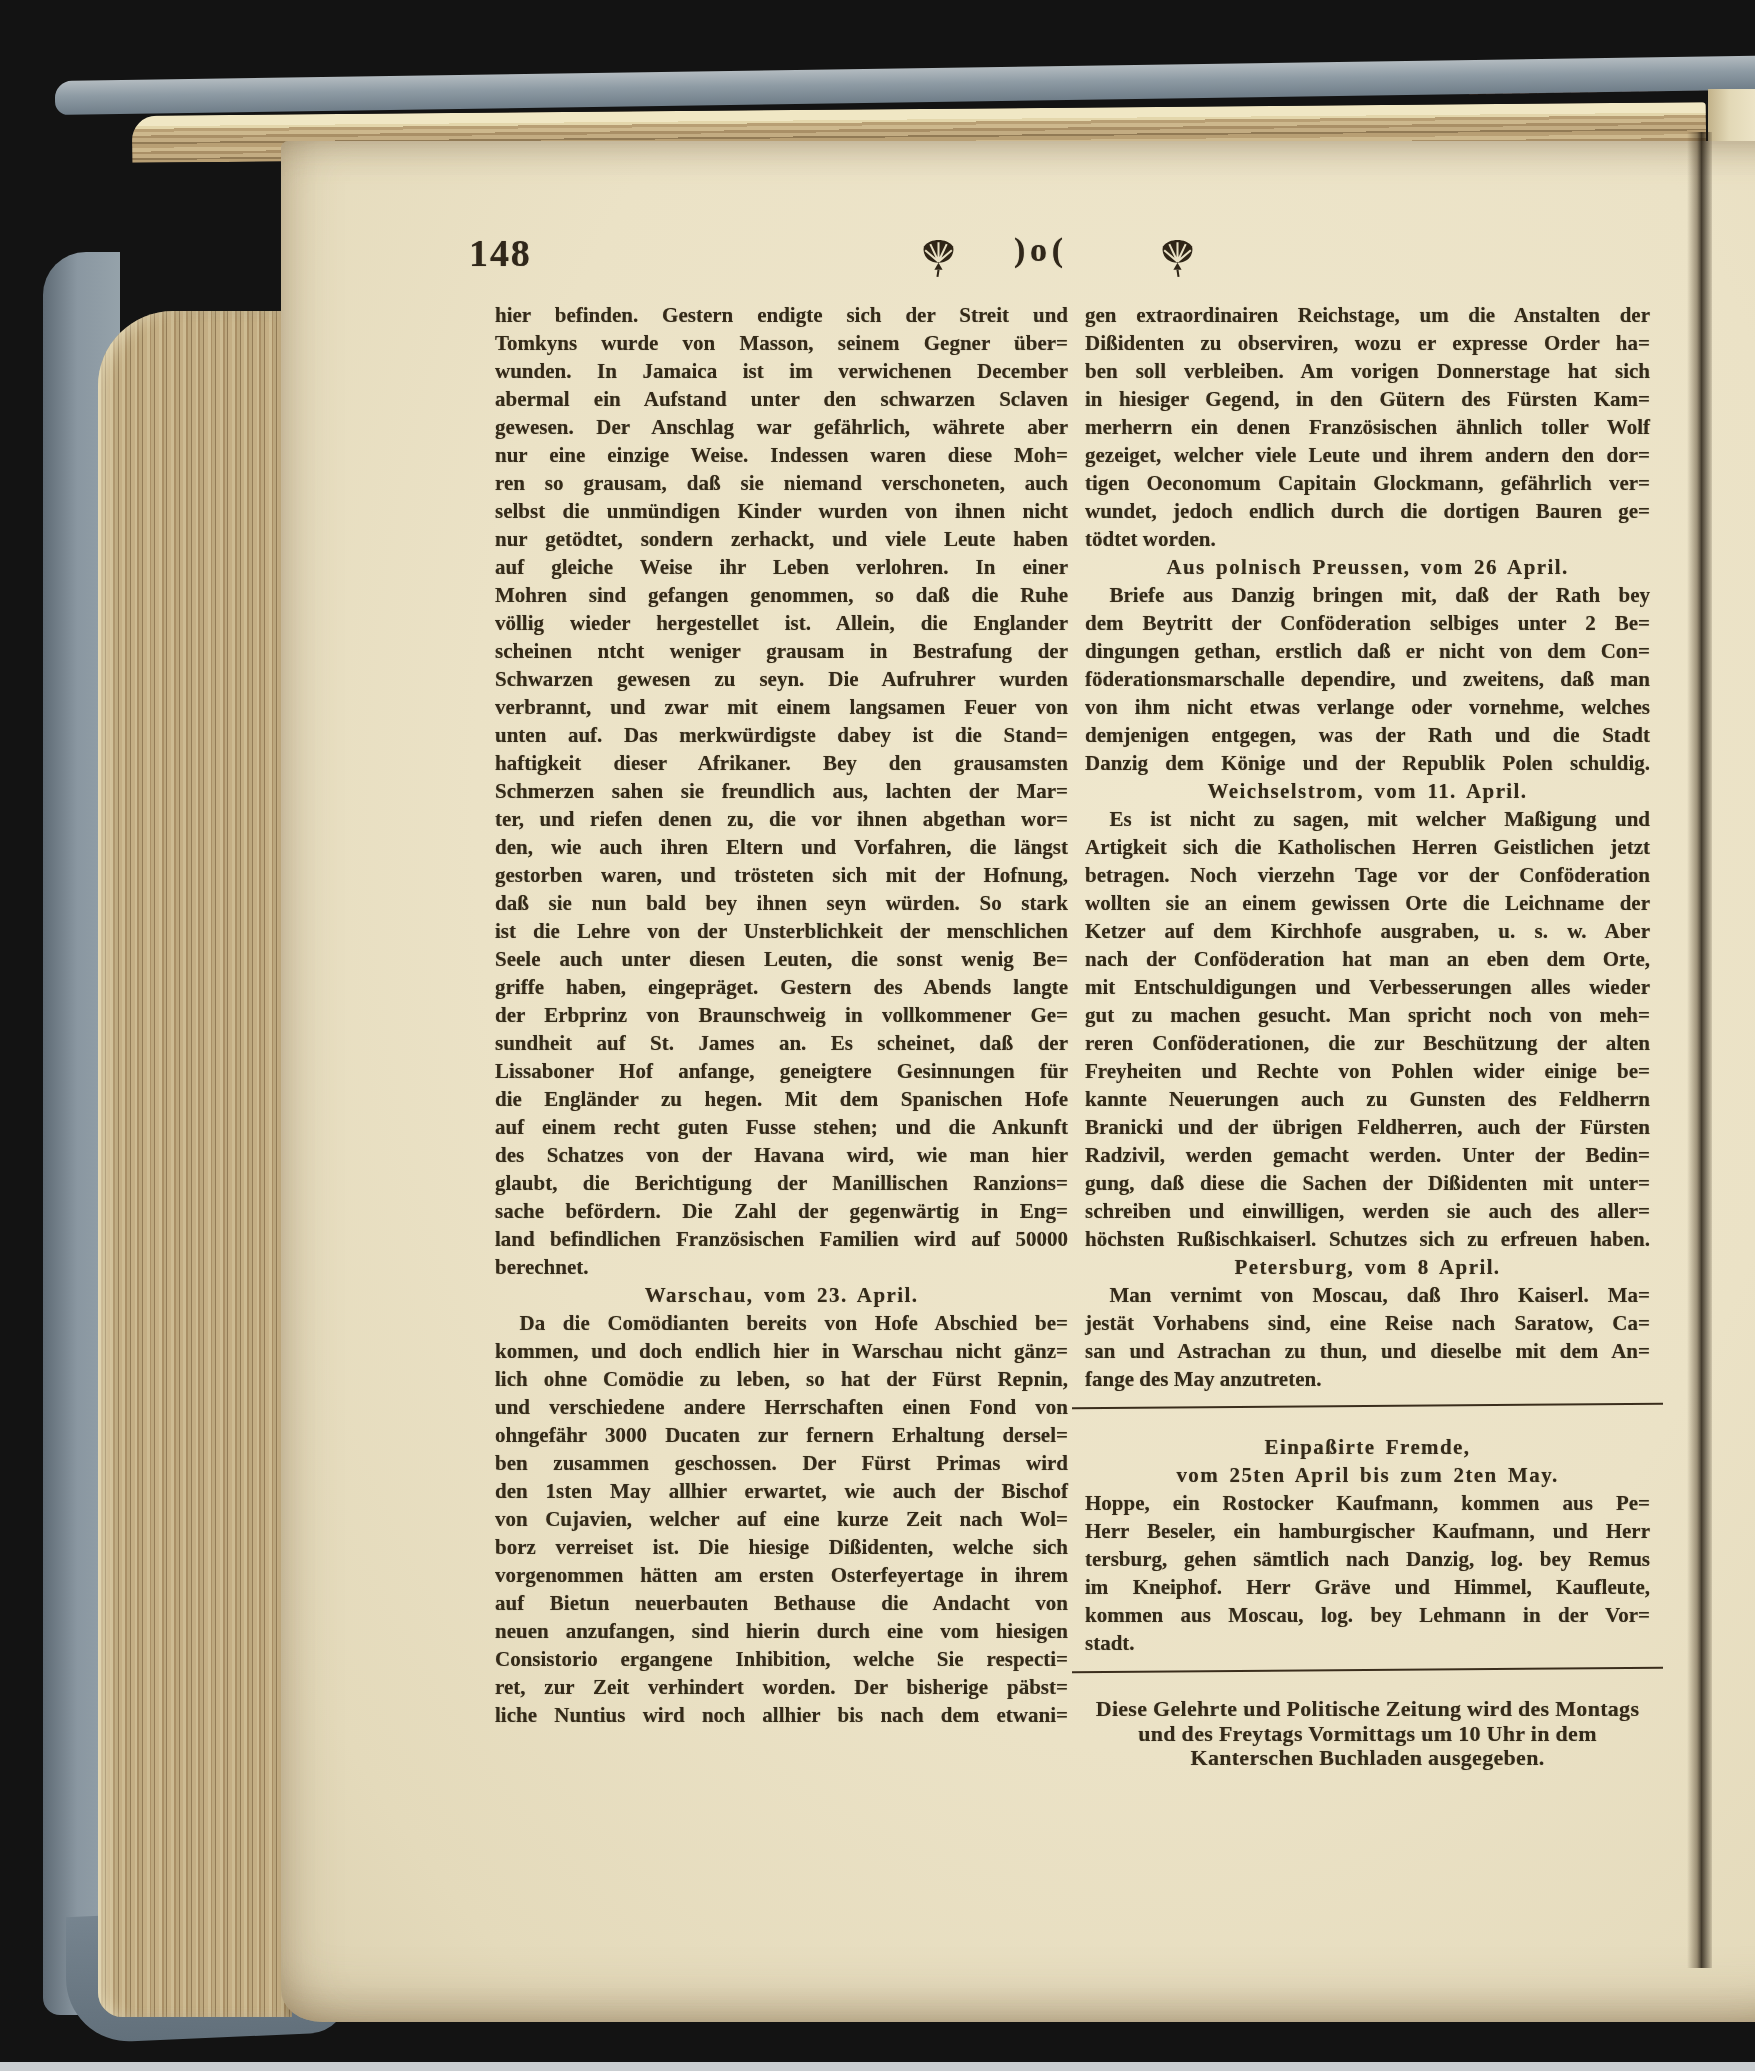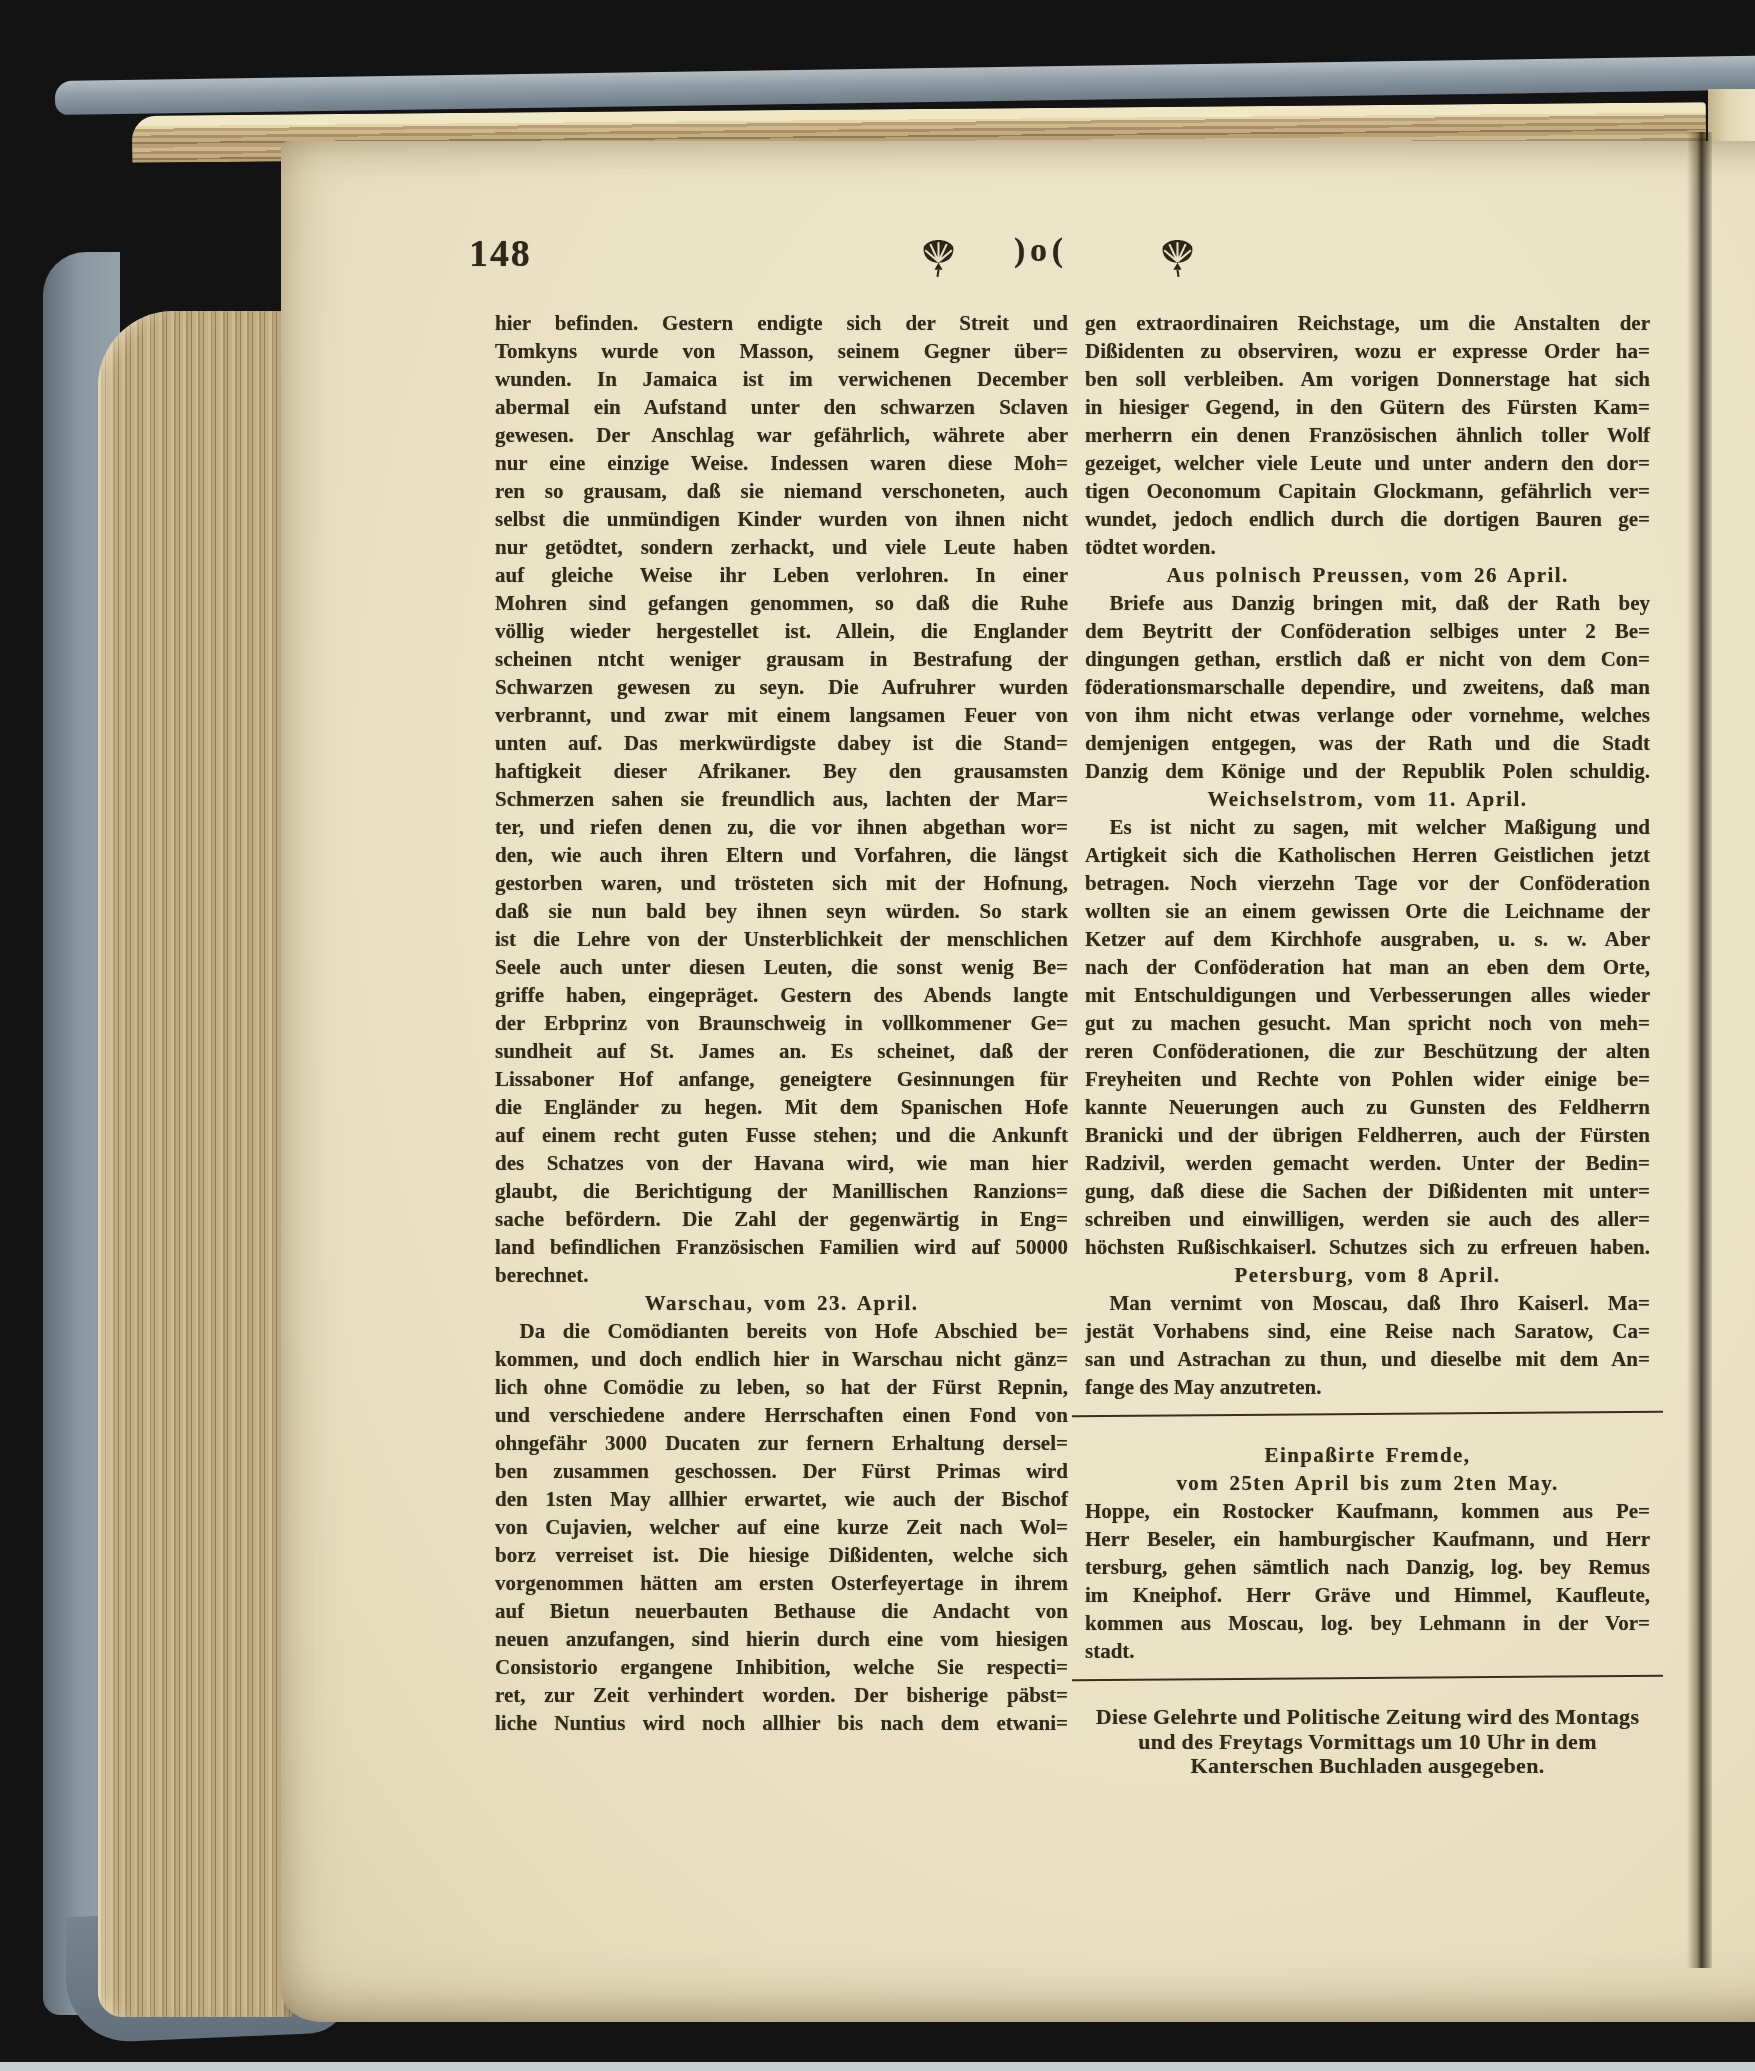--- a/index.html
+++ b/index.html
@@ -43,21 +43,21 @@
     border-radius:0 0 0 32px;}
   .scanbar{position:absolute;left:0;top:2062px;width:1755px;height:9.4px;background:#c9ced1;}
   .pageno{position:absolute;left:188px;top:90px;font-size:38px;font-weight:bold;
     letter-spacing:1.9px;color:#30271a;text-shadow:0 0 0.9px rgba(48,39,26,.55);}
   .orn{position:absolute;top:94px;height:45px;}
   .orn-left{left:637px;}
   .orn-right{left:876px;}
   .mark{position:absolute;left:733px;top:90px;font-size:34px;font-weight:bold;
     letter-spacing:4.7px;color:#30271a;text-shadow:0 0 0.9px rgba(48,39,26,.5);}
 
-  .col{position:absolute;top:168px;}
+  .col{position:absolute;top:160px;}
   .col-left{left:214px;width:573px;}
   .col-right{left:804px;width:565px;}
 
   .ln{height:28px;line-height:28px;font-size:21px;font-weight:bold;
     color:#342a19;text-shadow:0 0 0.9px rgba(52,42,25,.45);
     text-align:justify;text-align-last:justify;white-space:nowrap;overflow:visible;}
   .ln.ij{padding-left:24.5px;}
   .ln.l{text-align:right;text-align-last:left;font-family:Liberation Serif, serif;}
   .ln.h{text-align:center;text-align-last:center;letter-spacing:1.4px;word-spacing:3.8px;}
   .ln.c{height:24.5px;line-height:24.5px;font-size:22px;text-align:right;text-align-last:center;
@@ -148,21 +148,21 @@
       <div class="ln j">Consistorio ergangene Inhibition, welche Sie respecti=</div>
       <div class="ln j">ret, zur Zeit verhindert worden.   Der bisherige päbst=</div>
       <div class="ln j">liche Nuntius wird noch allhier bis nach dem etwani=</div>
     </div>
   <div class="col col-right" id="col-right">
       <div class="ln j">gen extraordinairen Reichstage, um die Anstalten der</div>
       <div class="ln j">Dißidenten zu observiren, wozu er expresse Order ha=</div>
       <div class="ln j">ben soll verbleiben.   Am vorigen Donnerstage hat sich</div>
       <div class="ln j">in hiesiger Gegend, in den Gütern des Fürsten Kam=</div>
       <div class="ln j">merherrn ein denen Französischen ähnlich toller Wolf</div>
-      <div class="ln j">gezeiget, welcher viele Leute und unter andern den dor=</div>
+      <div class="ln j">gezeiget, welcher viele Leute und ihrem andern den dor=</div>
       <div class="ln j">tigen Oeconomum Capitain Glockmann, gefährlich ver=</div>
       <div class="ln j">wundet, jedoch endlich durch die dortigen Bauren ge=</div>
       <div class="ln l">tödtet worden.</div>
       <div class="ln h">Aus polnisch Preussen, vom 26 April.</div>
       <div class="ln ij">Briefe aus Danzig bringen mit, daß der Rath bey</div>
       <div class="ln j">dem Beytritt der Conföderation selbiges unter 2 Be=</div>
       <div class="ln j">dingungen gethan, erstlich daß er nicht von dem Con=</div>
       <div class="ln j">föderationsmarschalle dependire, und zweitens, daß man</div>
       <div class="ln j">von ihm nicht etwas verlange oder vornehme, welches</div>
       <div class="ln j">demjenigen entgegen, was der Rath und die Stadt</div>

